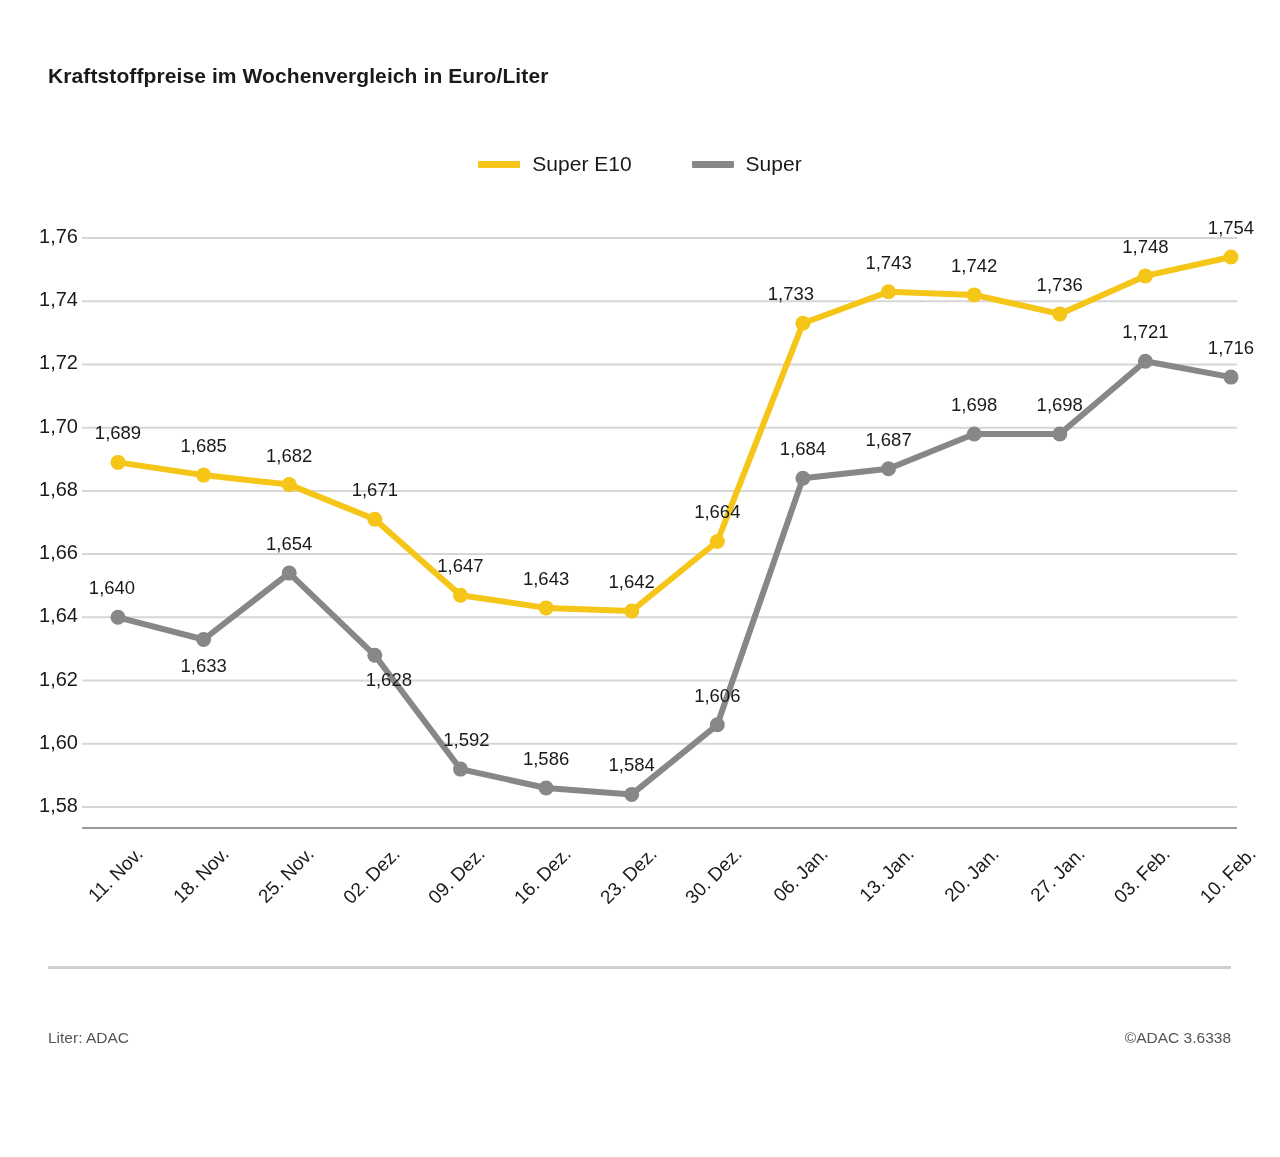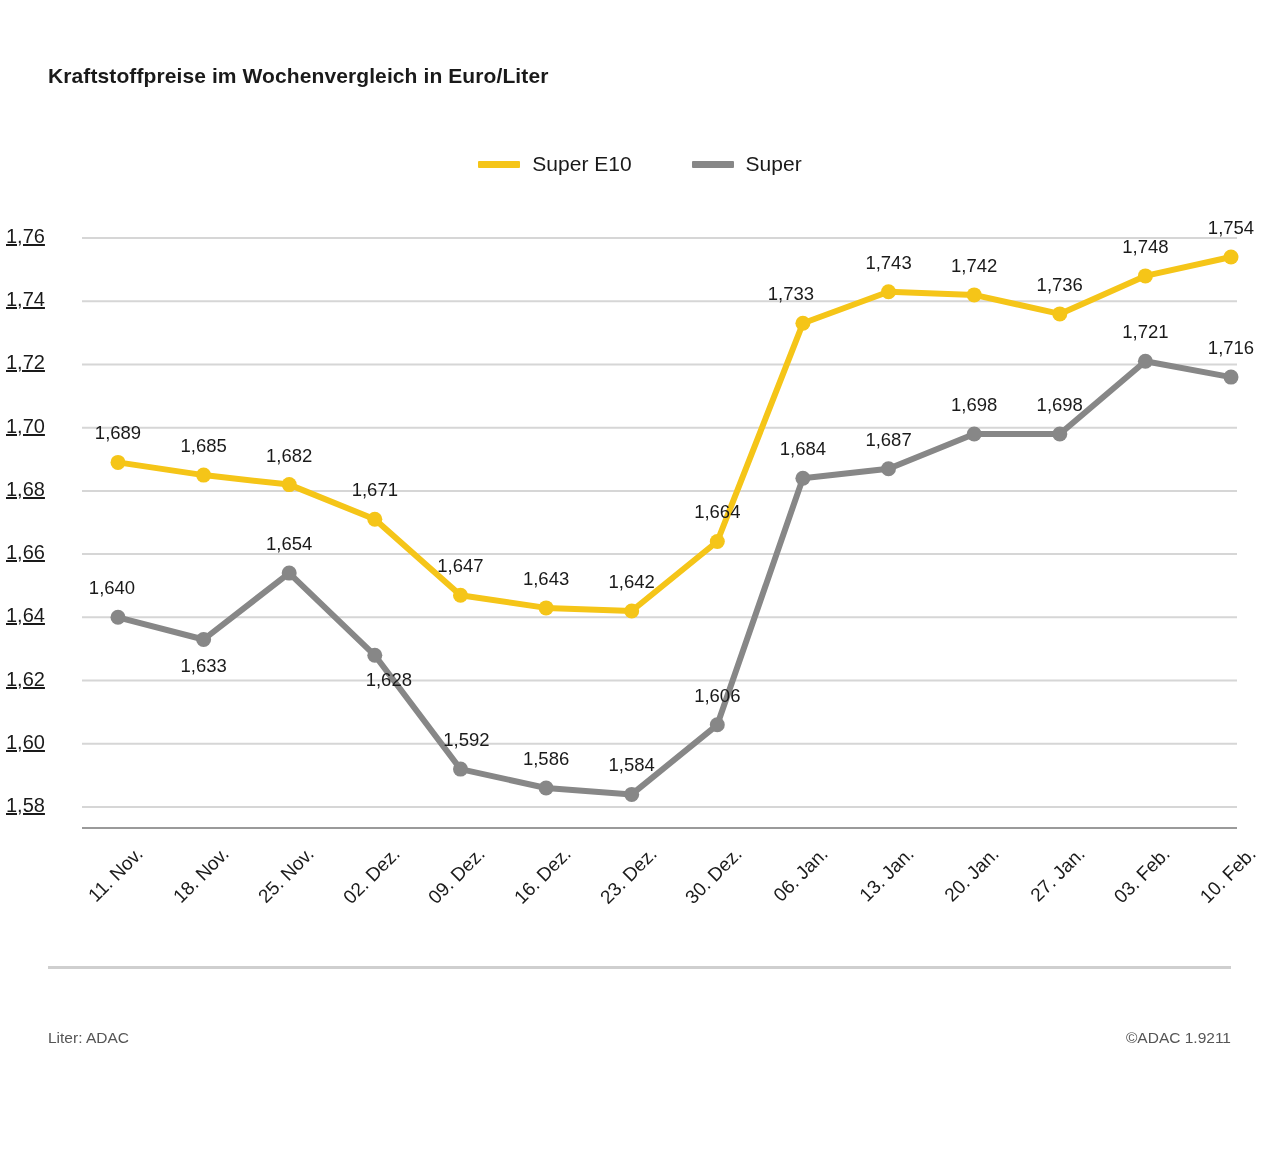--- a/index.html
+++ b/index.html
@@ -81,23 +81,22 @@
     position: absolute;
     right: 49px;
     top: 1029px;
     font-size: 15.5px;
     color: #555;
   }
   .ytick {
     position: absolute;
     font-size: 20px;
     color: #1a1a1a;
-    text-align: left;
+    text-align: right;
     width: 72px;
-    text-decoration: underline;
   }
   .xtick {
     position: absolute;
     font-size: 19px;
     color: #1a1a1a;
     transform-origin: right top;
     transform: rotate(-45deg);
     white-space: nowrap;
     text-align: right;
   }
@@ -168,15 +167,15 @@
         <circle cx="888.5" cy="468.8" r="7.5" fill="#878787"></circle>
         <circle cx="974.2" cy="434.0" r="7.5" fill="#878787"></circle>
         <circle cx="1059.8" cy="434.0" r="7.5" fill="#878787"></circle>
         <circle cx="1145.4" cy="361.3" r="7.5" fill="#878787"></circle>
         <circle cx="1231.0" cy="377.1" r="7.5" fill="#878787"></circle>
       </svg>
   <div class="ytick" style="left: 6px; top: 794px;">1,58</div><div class="ytick" style="left: 6px; top: 730.778px;">1,60</div><div class="ytick" style="left: 6px; top: 667.556px;">1,62</div><div class="ytick" style="left: 6px; top: 604.333px;">1,64</div><div class="ytick" style="left: 6px; top: 541.111px;">1,66</div><div class="ytick" style="left: 6px; top: 477.889px;">1,68</div><div class="ytick" style="left: 6px; top: 414.667px;">1,70</div><div class="ytick" style="left: 6px; top: 351.444px;">1,72</div><div class="ytick" style="left: 6px; top: 288.222px;">1,74</div><div class="ytick" style="left: 6px; top: 225px;">1,76</div><div class="xtick" style="left: 132px; top: 843px; transform: translateX(-100%) rotate(-45deg); transform-origin: 100% 0px;">11. Nov.</div><div class="xtick" style="left: 217.615px; top: 843px; transform: translateX(-100%) rotate(-45deg); transform-origin: 100% 0px;">18. Nov.</div><div class="xtick" style="left: 303.231px; top: 843px; transform: translateX(-100%) rotate(-45deg); transform-origin: 100% 0px;">25. Nov.</div><div class="xtick" style="left: 388.846px; top: 843px; transform: translateX(-100%) rotate(-45deg); transform-origin: 100% 0px;">02. Dez.</div><div class="xtick" style="left: 474.462px; top: 843px; transform: translateX(-100%) rotate(-45deg); transform-origin: 100% 0px;">09. Dez.</div><div class="xtick" style="left: 560.077px; top: 843px; transform: translateX(-100%) rotate(-45deg); transform-origin: 100% 0px;">16. Dez.</div><div class="xtick" style="left: 645.692px; top: 843px; transform: translateX(-100%) rotate(-45deg); transform-origin: 100% 0px;">23. Dez.</div><div class="xtick" style="left: 731.308px; top: 843px; transform: translateX(-100%) rotate(-45deg); transform-origin: 100% 0px;">30. Dez.</div><div class="xtick" style="left: 816.923px; top: 843px; transform: translateX(-100%) rotate(-45deg); transform-origin: 100% 0px;">06. Jan.</div><div class="xtick" style="left: 902.538px; top: 843px; transform: translateX(-100%) rotate(-45deg); transform-origin: 100% 0px;">13. Jan.</div><div class="xtick" style="left: 988.154px; top: 843px; transform: translateX(-100%) rotate(-45deg); transform-origin: 100% 0px;">20. Jan.</div><div class="xtick" style="left: 1073.77px; top: 843px; transform: translateX(-100%) rotate(-45deg); transform-origin: 100% 0px;">27. Jan.</div><div class="xtick" style="left: 1159.38px; top: 843px; transform: translateX(-100%) rotate(-45deg); transform-origin: 100% 0px;">03. Feb.</div><div class="xtick" style="left: 1245px; top: 843px; transform: translateX(-100%) rotate(-45deg); transform-origin: 100% 0px;">10. Feb.</div><div class="pointlabel" style="left: 118px; top: 422.439px;">1,689</div><div class="pointlabel" style="left: 203.615px; top: 435.083px;">1,685</div><div class="pointlabel" style="left: 289.231px; top: 444.567px;">1,682</div><div class="pointlabel" style="left: 374.846px; top: 479.339px;">1,671</div><div class="pointlabel" style="left: 460.462px; top: 555.206px;">1,647</div><div class="pointlabel" style="left: 546.077px; top: 567.85px;">1,643</div><div class="pointlabel" style="left: 631.692px; top: 571.011px;">1,642</div><div class="pointlabel" style="left: 717.308px; top: 501.467px;">1,664</div><div class="pointlabel" style="left: 790.923px; top: 283.35px;">1,733</div><div class="pointlabel" style="left: 888.538px; top: 251.739px;">1,743</div><div class="pointlabel" style="left: 974.154px; top: 254.9px;">1,742</div><div class="pointlabel" style="left: 1059.77px; top: 273.867px;">1,736</div><div class="pointlabel" style="left: 1145.38px; top: 235.933px;">1,748</div><div class="pointlabel" style="left: 1231px; top: 216.967px;">1,754</div><div class="pointlabel" style="left: 112px; top: 577.333px;">1,640</div><div class="pointlabel" style="left: 203.615px; top: 655.461px;">1,633</div><div class="pointlabel" style="left: 289.231px; top: 533.078px;">1,654</div><div class="pointlabel" style="left: 388.846px; top: 669.267px;">1,628</div><div class="pointlabel" style="left: 466.462px; top: 729.067px;">1,592</div><div class="pointlabel" style="left: 546.077px; top: 748.033px;">1,586</div><div class="pointlabel" style="left: 631.692px; top: 754.356px;">1,584</div><div class="pointlabel" style="left: 717.308px; top: 684.811px;">1,606</div><div class="pointlabel" style="left: 802.923px; top: 438.244px;">1,684</div><div class="pointlabel" style="left: 888.538px; top: 428.761px;">1,687</div><div class="pointlabel" style="left: 974.154px; top: 393.989px;">1,698</div><div class="pointlabel" style="left: 1059.77px; top: 393.989px;">1,698</div><div class="pointlabel" style="left: 1145.38px; top: 321.283px;">1,721</div><div class="pointlabel" style="left: 1231px; top: 337.089px;">1,716</div></div>
 
   <div class="footer-rule"></div>
   <div class="source">Liter: ADAC</div>
-  <div class="copyright">©ADAC 1.9211</div>
+  <div class="copyright">©ADAC 3.6338</div>
 
 </div>
 
 </body></html>

